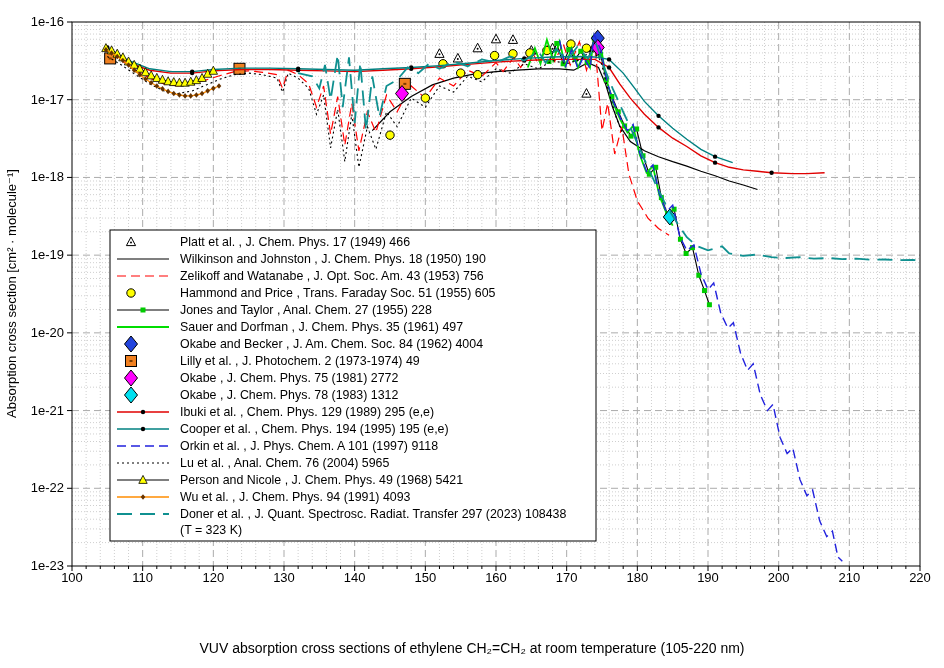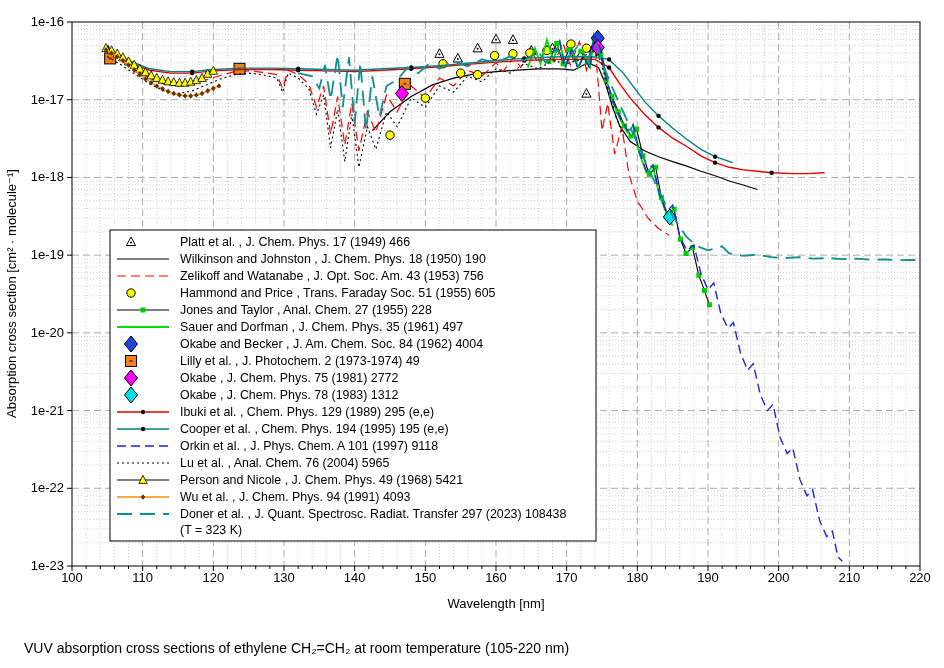--- a/index.html
+++ b/index.html
@@ -4,21 +4,21 @@
 <style>
   html,body{margin:0;padding:0;background:#fff;}
   .page{position:relative;width:944px;height:668px;background:#fff;overflow:hidden;
         font-family:"Liberation Sans","DejaVu Sans",sans-serif;color:#000;}
   .page svg{position:absolute;left:0;top:0;}
   .ylabel{position:absolute;left:1px;top:22px;height:544px;width:20px;
           display:flex;align-items:center;justify-content:center;
           writing-mode:vertical-rl;transform:rotate(180deg);
           font-size:13px;white-space:nowrap;}
   .xlabel{position:absolute;left:72px;top:596px;width:848px;text-align:center;font-size:13px;}
-  .caption{position:absolute;left:24px;top:640px;width:896px;text-align:left;font-size:14px;}
+  .caption{position:absolute;left:24px;top:640px;width:896px;text-align:center;font-size:14px;}
 </style>
 </head>
 <body>
 
 <div class="page">
   <svg id="plot" width="944" height="668">
       <g>
         <line x1="86.13333333333333" y1="22" x2="86.13333333333333" y2="566" stroke="#cfcfcf" stroke-dasharray="1,2"></line>
         <line x1="100.26666666666667" y1="22" x2="100.26666666666667" y2="566" stroke="#cfcfcf" stroke-dasharray="1,2"></line>
         <line x1="114.4" y1="22" x2="114.4" y2="566" stroke="#cfcfcf" stroke-dasharray="1,2"></line>
@@ -477,15 +477,14 @@
           <text x="180" y="501" font-size="12.4" fill="#000">Wu et al. , J. Chem. Phys. 94 (1991) 4093</text>
         </g>
         <g>
           <line x1="117" y1="514" x2="169" y2="514" stroke="#0f9090" stroke-width="1.8" stroke-dasharray="15,8"></line>
           <text x="180" y="518" font-size="12.4" fill="#000">Doner et al. , J. Quant. Spectrosc. Radiat. Transfer 297 (2023) 108438</text>
           <text x="180" y="534" font-size="12.4" fill="#000">(T = 323 K)</text>
         </g>
       </g>
     </svg>
   <div class="ylabel">Absorption cross section [cm² · molecule⁻¹]</div>
-  <div class="xlabel">Wavelength [nm]</div>
   <div class="caption">VUV absorption cross sections of ethylene CH₂=CH₂ at room temperature (105-220 nm)</div>
 </div>
 
 </body></html>

